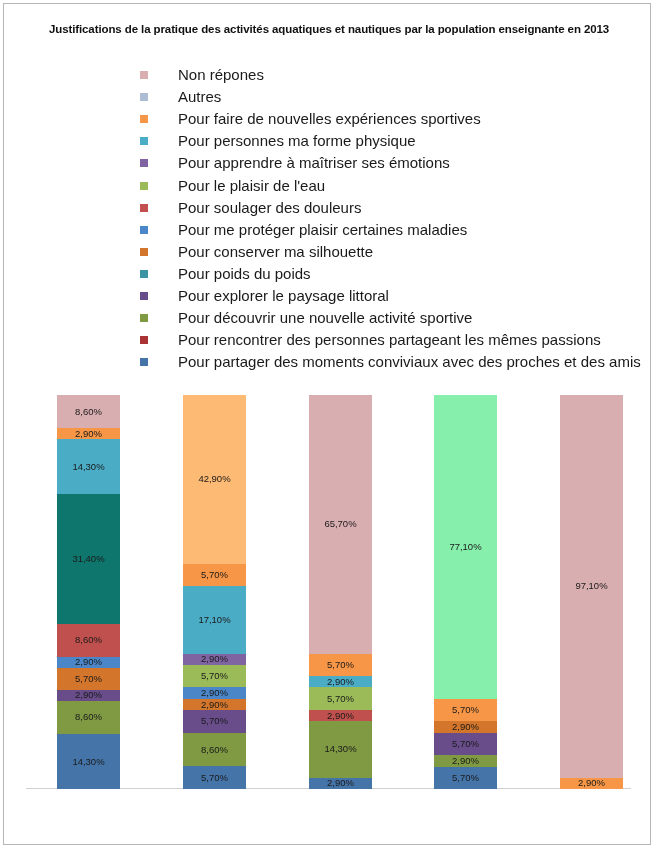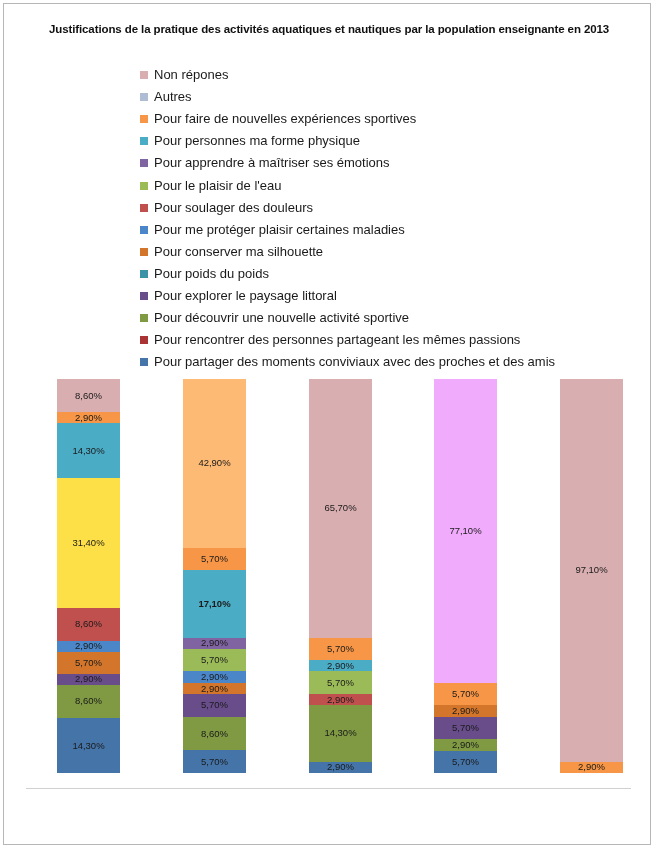--- a/index.html
+++ b/index.html
@@ -51,42 +51,43 @@
     align-items: center;
     height: 22.1px;
   }
   .legend-swatch {
     width: 8px;
     height: 8px;
     flex: 0 0 8px;
     margin-right: 6px;
   }
   .legend-label {
-    font-size: 13px;
+    font-size: 15px;
     color: #1a1a1a;
     line-height: 12px;
     white-space: nowrap;
+    margin-left: 24px;
   }
 
   
   #plot {
     position: absolute;
     left: 0;
     top: 0;
     width: 648px;
     height: 842px;
   }
   .bar-column {
     position: absolute;
     bottom: 57px;
     width: 63px;
   }
   .bar-stack {
     position: absolute;
-    bottom: 16px;
+    bottom: 0;
     left: 0;
     width: 63px;
     height: 394px;
     display: flex;
     flex-direction: column;
   }
   .segment {
     position: relative;
     display: flex;
     align-items: center;
@@ -182,21 +183,21 @@
         <div class="bar-stack">
           <div class="segment" title="Non répones" style="background: rgb(217, 174, 176); height: 33.8164px;">
             <span class="segment-label">8,60%</span>
           </div>
           <div class="segment" title="Pour faire de nouvelles expériences sportives" style="background: rgb(247, 150, 70); height: 11.4032px;">
             <span class="segment-label">2,90%</span>
           </div>
           <div class="segment" title="Pour entretenir ma forme physique" style="background: rgb(75, 172, 198); height: 56.2295px;">
             <span class="segment-label">14,30%</span>
           </div>
-          <div class="segment" title="Pour le plaisir de l'eau" style="background: #fde047; height: 132px;">
+          <div class="segment" title="Pour le plaisir de l'eau" style="background: #0f766e; height: 132px;">
             <span class="segment-label">31,40%</span>
           </div>
           <div class="segment" title="Pour soulager des douleurs" style="background: rgb(192, 80, 77); height: 33.8164px;">
             <span class="segment-label">8,60%</span>
           </div>
           <div class="segment" title="Pour me protéger contre certaines maladies" style="background: rgb(74, 134, 200); height: 11.4032px;">
             <span class="segment-label">2,90%</span>
           </div>
           <div class="segment" title="Pour conserver ma silhouette" style="background: rgb(211, 118, 43); height: 22.4132px;">
             <span class="segment-label">5,70%</span>
@@ -213,21 +214,21 @@
         </div>
       </div>
       <div class="bar-column" style="left: 179px;">
         <div class="bar-stack">
           <div class="segment" title="Non répones" style="background: #fdba74; height: 168.857px;">
             <span class="segment-label">42,90%</span>
           </div>
           <div class="segment" title="Pour faire de nouvelles expériences sportives" style="background: rgb(247, 150, 70); height: 22.4356px;">
             <span class="segment-label">5,70%</span>
           </div>
-          <div class="segment" title="Pour entretenir ma forme physique" style="background: rgb(75, 172, 198); height: 67.3067px; font-weight: bold;">
+          <div class="segment" title="Pour entretenir ma forme physique" style="background: rgb(75, 172, 198); height: 67.3067px;">
             <span class="segment-label">17,10%</span>
           </div>
           <div class="segment" title="Pour apprendre à maîtriser ses émotions" style="background: rgb(128, 100, 162); height: 11.4146px;">
             <span class="segment-label">2,90%</span>
           </div>
           <div class="segment" title="Pour le plaisir de l'eau" style="background: rgb(155, 187, 89); height: 22.4356px;">
             <span class="segment-label">5,70%</span>
           </div>
           <div class="segment" title="Pour me protéger contre certaines maladies" style="background: rgb(74, 134, 200); height: 11.4146px;">
             <span class="segment-label">2,90%</span>
@@ -266,21 +267,21 @@
           <div class="segment" title="Pour découvrir une nouvelle activité sportive" style="background: rgb(127, 154, 67); height: 56.2857px;">
             <span class="segment-label">14,30%</span>
           </div>
           <div class="segment" title="Pour partager des moments conviviaux avec des proches et des amis" style="background: rgb(69, 116, 168); height: 11.4146px;">
             <span class="segment-label">2,90%</span>
           </div>
         </div>
       </div>
       <div class="bar-column" style="left: 430px;">
         <div class="bar-stack">
-          <div class="segment" title="Non répones" style="background: #f0abfc; height: 303.774px;">
+          <div class="segment" title="Non répones" style="background: #86efac; height: 303.774px;">
             <span class="segment-label">77,10%</span>
           </div>
           <div class="segment" title="Pour faire de nouvelles expériences sportives" style="background: rgb(247, 150, 70); height: 22.458px;">
             <span class="segment-label">5,70%</span>
           </div>
           <div class="segment" title="Pour conserver ma silhouette" style="background: rgb(211, 118, 43); height: 11.426px;">
             <span class="segment-label">2,90%</span>
           </div>
           <div class="segment" title="Pour explorer le paysage littoral" style="background: rgb(104, 77, 138); height: 22.458px;">
             <span class="segment-label">5,70%</span>

